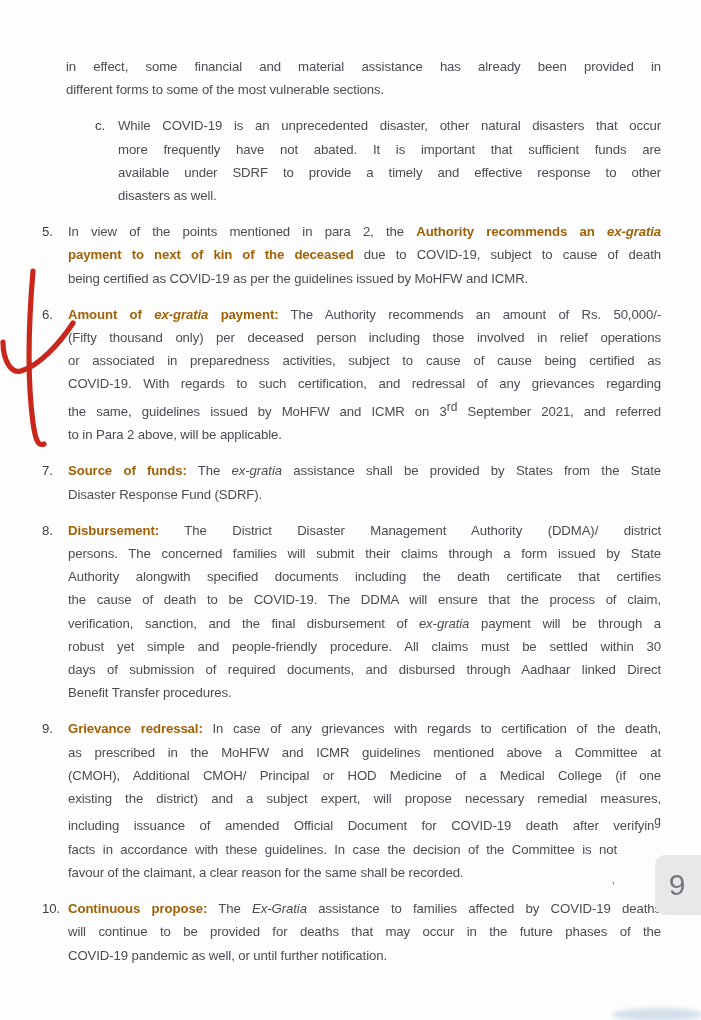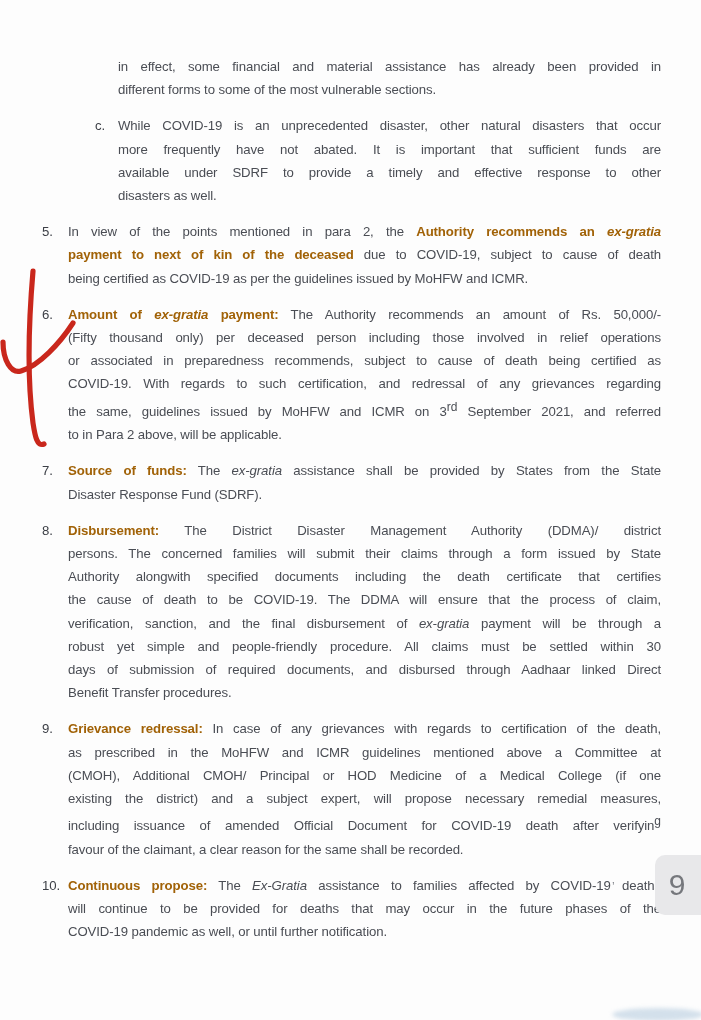--- a/index.html
+++ b/index.html
@@ -16,21 +16,21 @@
   .para{
     position:relative;
     margin:0 0 13px 0;
     color:#4a4d54;
     font-size:13.2px;
     line-height:23.2px;
     letter-spacing:-0.1px;
   }
   .para.num{padding-left:68px;}
   .para.sub{padding-left:118px;}
-  .para.cont{padding-left:118px;}
+  .para.cont{padding-left:66px;}
   .marker{position:absolute;top:0;color:#3d4047;}
   .num > .marker{left:42px;}
   .sub > .marker{left:95px;}
   .line{text-align:justify;text-align-last:justify;text-justify:inter-word;}
   .line.last{text-align:center;text-align-last:left;}
   .line.short{padding-right:44px;}
   .b{font-weight:bold;color:#a16207;}
   .i{font-style:italic;}
   .sup{vertical-align:super;font-size:12px;letter-spacing:0;}
   .red-tick{position:absolute;left:0;top:258px;z-index:5;pointer-events:none;}
@@ -75,21 +75,21 @@
       <div class="para num">
         <span class="marker">5.</span>
         <div class="line">In view of the points mentioned in para 2, the <span class="b">Authority recommends an </span><span class="b i">ex-gratia</span></div>
         <div class="line"><span class="b">payment to next of kin of the deceased</span> due to COVID-19, subject to cause of death</div>
         <div class="line last">being certified as COVID-19 as per the guidelines issued by MoHFW and ICMR.</div>
       </div>
       <div class="para num">
         <span class="marker">6.</span>
         <div class="line"><span class="b">Amount of </span><span class="b i">ex-gratia</span><span class="b"> payment:</span> The Authority recommends an amount of Rs. 50,000/-</div>
         <div class="line">(Fifty thousand only) per deceased person including those involved in relief operations</div>
-        <div class="line">or associated in preparedness recommends, subject to cause of death being certified as</div>
+        <div class="line">or associated in preparedness activities, subject to cause of cause being certified as</div>
         <div class="line">COVID-19.  With regards to such certification, and redressal of any grievances regarding</div>
         <div class="line">the same, guidelines issued by MoHFW and ICMR on 3<span class="sup">rd</span> September 2021, and referred</div>
         <div class="line last">to in Para 2 above, will be applicable.</div>
       </div>
       <div class="para num">
         <span class="marker">7.</span>
         <div class="line"><span class="b">Source of funds:</span> The <span class="i">ex-gratia</span> assistance shall be provided by States from the State</div>
         <div class="line last">Disaster Response Fund (SDRF).</div>
       </div>
       <div class="para num">
@@ -103,20 +103,21 @@
         <div class="line">days of submission of required documents, and disbursed through Aadhaar linked Direct</div>
         <div class="line last">Benefit Transfer procedures.</div>
       </div>
       <div class="para num">
         <span class="marker">9.</span>
         <div class="line"><span class="b">Grievance redressal:</span> In case of any grievances with regards to certification of the death,</div>
         <div class="line">as prescribed in the MoHFW and ICMR guidelines mentioned above a Committee at</div>
         <div class="line">(CMOH), Additional CMOH/ Principal or HOD Medicine of a Medical College (if one</div>
         <div class="line">existing the district) and a subject expert, will propose necessary remedial measures,</div>
         <div class="line">including issuance of amended Official Document for COVID-19 death after verifyin<span class="sup">g</span></div>
+        <div class="line short">facts in accordance with these guidelines. In case the decision of the Committee is not</div>
         <div class="line last">favour of the claimant, a clear reason for the same shall be recorded.</div>
       </div>
       <div class="para num">
         <span class="marker">10.</span>
         <div class="line"><span class="b">Continuous propose:</span> The <span class="i">Ex-Gratia</span> assistance to families affected by COVID-19 deaths</div>
         <div class="line">will continue to be provided for deaths that may occur in the future phases of the</div>
         <div class="line last">COVID-19 pandemic as well, or until further notification.</div>
       </div>
     </div>
 

